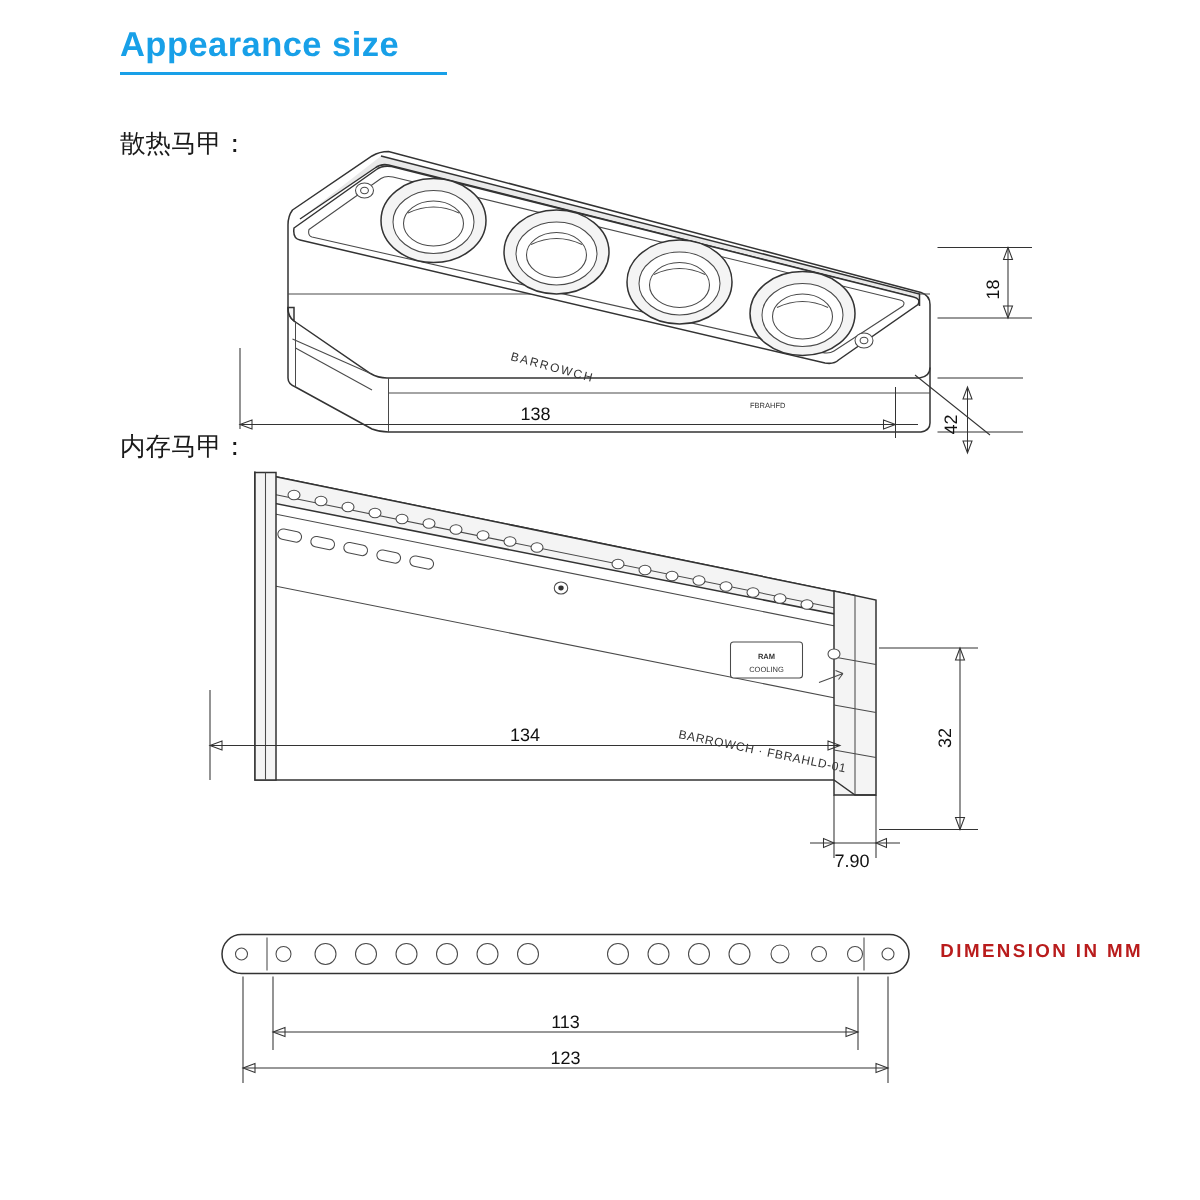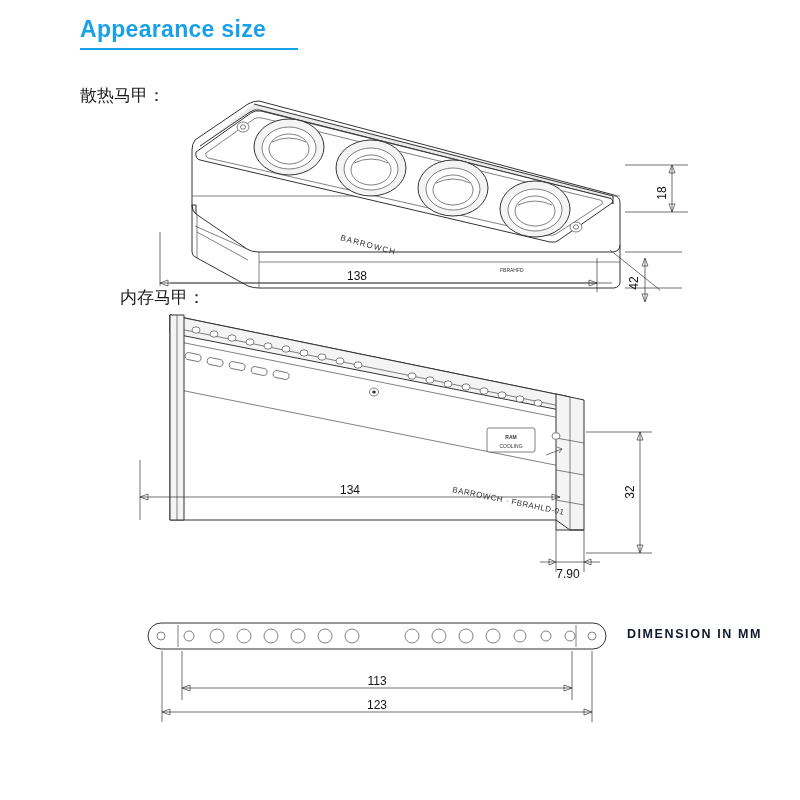--- a/index.html
+++ b/index.html
@@ -45,30 +45,30 @@
     background: #18a0e8;
   }
   
   .sec-label {
     position: absolute;
     font-size: 17px;
     color: #1a1a1a;
     white-space: nowrap;
   }
   .sec-label-1 { left: 80px; top: 84px; }
-  .sec-label-2 { left: 80px; top: 286px; margin-left: 40px; }
+  .sec-label-2 { left: 80px; top: 286px; }
 
   .footer-note {
     position: absolute;
     right: 38px;
     bottom: 30px;
     font-size: 12.5px;
     font-weight: bold;
     letter-spacing: 1.6px;
-    color: #0f172a;
+    color: #b91c1c;
     white-space: nowrap;
   }
 
   
   svg.draw {
     position: absolute;
     left: 0;
     top: 0;
     width: 800px;
     height: 800px;

